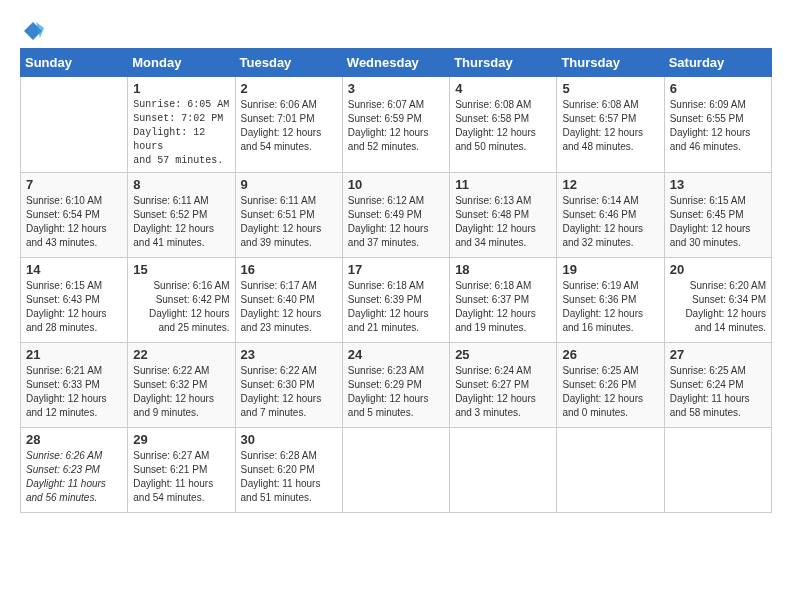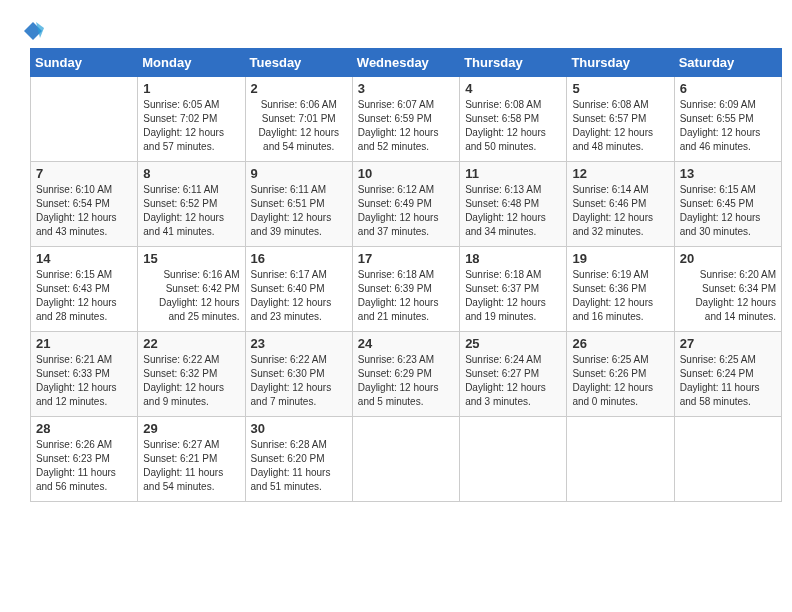--- a/index.html
+++ b/index.html
@@ -32,21 +32,20 @@
     }
     .location {
       font-size: 16px;
       color: #555;
       text-align: right;
     }
     table {
       width: 100%;
       border-collapse: collapse;
       table-layout: fixed;
-      margin-left: 10px;
     }
     th {
       background-color: #2f6fc4;
       color: #fff;
       font-size: 13px;
       font-weight: bold;
       padding: 6px 4px;
       text-align: left;
       border: 1px solid #2f6fc4;
     }
@@ -114,28 +113,28 @@
         <th>Thursday</th>
         <th>Thursday</th>
         <th>Saturday</th>
       </tr>
   </thead>
   <tbody id="calendar-body">
   <tr>
         <td class="empty"></td>
         <td>
           <span class="day-number">1</span>
-          <div class="cell-content" style="white-space: pre-line;">Sunrise: 6:05 AM
+          <div class="cell-content" style="white-space: pre-line; font-family: Liberation Mono, monospace;">Sunrise: 6:05 AM
 Sunset: 7:02 PM
 Daylight: 12 hours
 and 57 minutes.</div>
         </td>
         <td>
           <span class="day-number">2</span>
-          <div class="cell-content" style="white-space: pre-line; text-align: center;">Sunrise: 6:06 AM
+          <div class="cell-content" style="white-space: pre-line;">Sunrise: 6:06 AM
 Sunset: 7:01 PM
 Daylight: 12 hours
 and 54 minutes.</div>
         </td>
         <td>
           <span class="day-number">3</span>
           <div class="cell-content" style="white-space: pre-line;">Sunrise: 6:07 AM
 Sunset: 6:59 PM
 Daylight: 12 hours
 and 52 minutes.</div>
@@ -311,21 +310,21 @@
           <span class="day-number">27</span>
           <div class="cell-content" style="white-space: pre-line;">Sunrise: 6:25 AM
 Sunset: 6:24 PM
 Daylight: 11 hours
 and 58 minutes.</div>
         </td>
       </tr>
       <tr>
         <td>
           <span class="day-number">28</span>
-          <div class="cell-content" style="white-space: pre-line;">Sunrise: 6:26 AM
+          <div class="cell-content" style="white-space: pre-line; font-style: italic;">Sunrise: 6:26 AM
 Sunset: 6:23 PM
 Daylight: 11 hours
 and 56 minutes.</div>
         </td>
         <td>
           <span class="day-number">29</span>
           <div class="cell-content" style="white-space: pre-line;">Sunrise: 6:27 AM
 Sunset: 6:21 PM
 Daylight: 11 hours
 and 54 minutes.</div>

